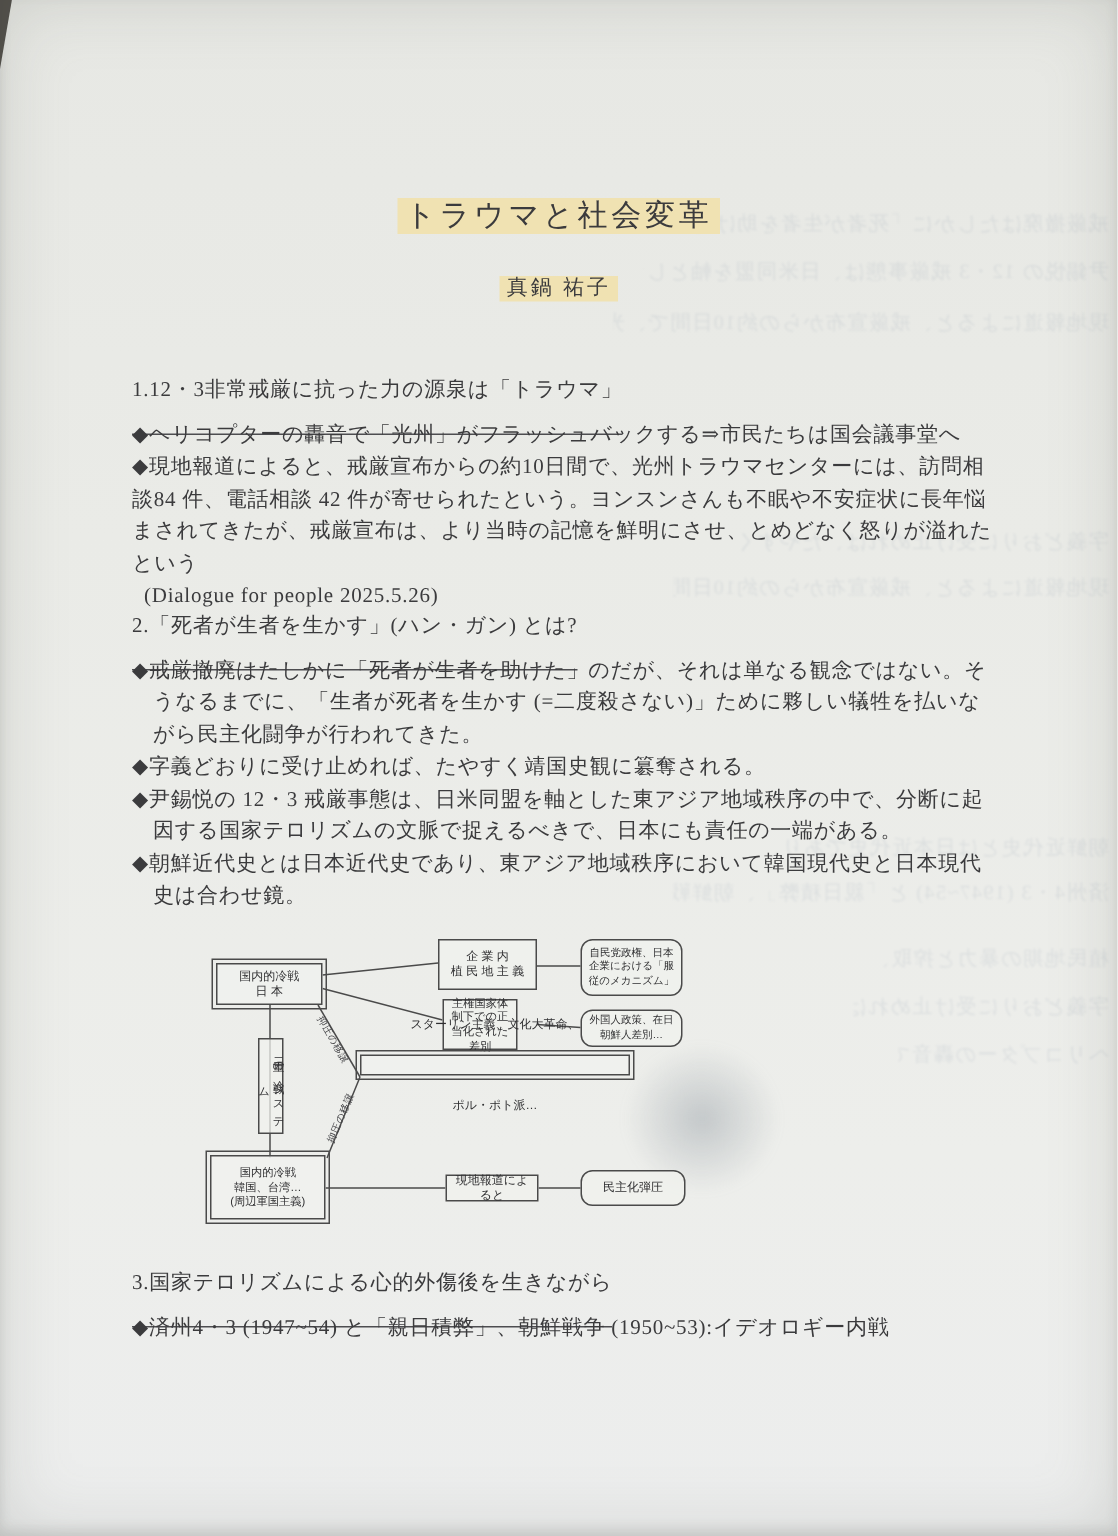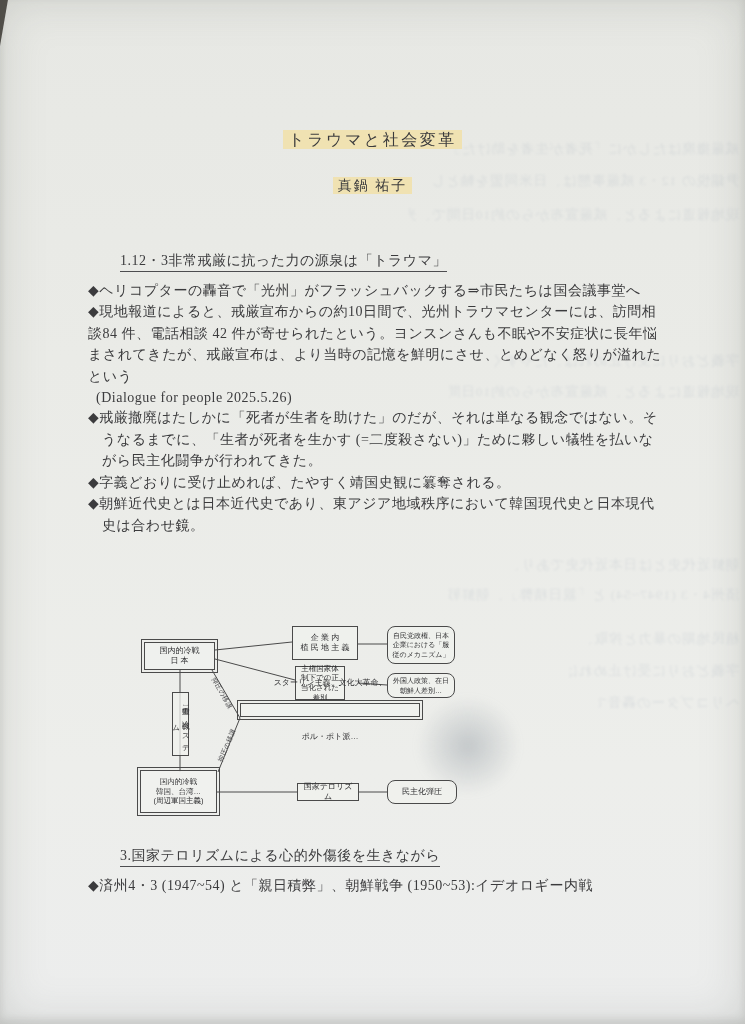--- a/index.html
+++ b/index.html
@@ -16,27 +16,27 @@
     clip-path:polygon(0 0,72% 0,0 100%);opacity:.9;}
   
   .bleed{position:absolute;right:6px;transform:scaleX(-1);filter:blur(.8px);opacity:.12;
     color:#6d7e97;font-size:13.5px;white-space:nowrap;overflow:hidden;pointer-events:none;
     letter-spacing:1px;}
   .blob{position:absolute;left:416px;top:696px;width:104px;height:100px;filter:blur(4px);
     background:radial-gradient(ellipse at center,rgba(128,138,148,.38),rgba(128,138,148,0) 70%);}
   
   .header{position:absolute;top:130px;left:0;width:745px;text-align:center;}
   .hl{background:#f0e2b2;padding:1px 5px;}
-  .title{font-size:16px;letter-spacing:2.5px;margin:0 0 26px 0;font-weight:normal;}
+  .title{font-size:20px;letter-spacing:2.5px;margin:0 0 26px 0;font-weight:normal;}
   .subtitle{font-size:16px;letter-spacing:1px;margin:0 0 17px 0;}
   .author{font-size:14px;letter-spacing:2px;}
   
   .sec{position:absolute;left:88px;width:578px;font-size:14px;line-height:21.5px;letter-spacing:.5px;}
   .sec-heading{margin:0 0 8px 0;font-size:14px;}
-  .sec-heading span{border-bottom:1px solid #4d4d50;padding-bottom:3px;margin-left:32px;}
+  .sec-heading span{border-bottom:1px solid #4d4d50;padding-bottom:21px;}
   .bullet{margin:0;padding-left:14px;text-indent:-14px;}
   .bullet.no-hang{padding-left:0;text-indent:0;}
   .bullet.cite{padding-left:8px;text-indent:0;}
   .s3 .bullet{margin-bottom:6.5px;}
   
   .diagram{position:absolute;left:130px;top:617px;width:345px;height:200px;
     font-family:"Liberation Sans","DejaVu Sans",sans-serif;color:#2e2e30;}
   .diagram svg{position:absolute;left:0;top:0;}
   .dbox{position:absolute;border:1px solid #4a4a4a;background:rgba(240,241,238,.75);
     display:flex;flex-direction:column;align-items:center;justify-content:center;
@@ -77,22 +77,24 @@
   </div>
 
   <div class="sec" style="top:250px;">
     <div class="sec-heading"><span>1.12・3非常戒厳に抗った力の源泉は「トラウマ」</span></div>
     <p class="bullet"><span>◆</span><span>ヘリコプターの轟音で「光州」がフラッシュバックする⇒市民たちは国会議事堂へ</span></p>
     <p class="bullet no-hang"><span>◆</span><span>現地報道によると、戒厳宣布からの約10日間で、光州トラウマセンターには、訪問相談84 件、電話相談 42 件が寄せられたという。ヨンスンさんも不眠や不安症状に長年悩まされてきたが、戒厳宣布は、より当時の記憶を鮮明にさせ、とめどなく怒りが溢れたという</span></p>
     <p class="bullet cite"><span>(Dialogue for people 2025.5.26)</span></p>
   </div>
 
   <div class="sec" style="top:407px;">
+    <div class="sec-heading"><span>2.「死者が生者を生かす」(ハン・ガン) とは?</span></div>
     <p class="bullet"><span>◆</span><span>戒厳撤廃はたしかに「死者が生者を助けた」のだが、それは単なる観念ではない。そうなるまでに、「生者が死者を生かす (=二度殺さない)」ために夥しい犠牲を払いながら民主化闘争が行われてきた。</span></p>
     <p class="bullet"><span>◆</span><span>字義どおりに受け止めれば、たやすく靖国史観に簒奪される。</span></p>
+    <p class="bullet"><span>◆</span><span>尹錫悦の 12・3 戒厳事態は、日米同盟を軸とした東アジア地域秩序の中で、分断に起因する国家テロリズムの文脈で捉えるべきで、日本にも責任の一端がある。</span></p>
     <p class="bullet"><span>◆</span><span>朝鮮近代史とは日本近代史であり、東アジア地域秩序において韓国現代史と日本現代史は合わせ鏡。</span></p>
   </div>
 
   <div class="diagram">
     <svg width="345" height="200" viewBox="0 0 345 200">
       <g stroke="#4a4a4a" stroke-width="1" fill="none">
         <line x1="85" y1="33" x2="162" y2="25"></line>
         <line x1="85" y1="42" x2="165" y2="63"></line>
         <line x1="82" y1="53" x2="110" y2="101"></line>
         <line x1="50" y1="53" x2="50" y2="155"></line>
@@ -138,21 +140,21 @@
       <div>二重の冷戦システム</div>
     </div>
 
     <div class="dbox double f75" style="left:10px;top:153px;width:77px;height:43px;">
       <div>国内的冷戦</div>
       <div>韓国、台湾…</div>
       <div>(周辺軍国主義)</div>
     </div>
 
     <div class="dbox f8" style="left:167px;top:166px;width:62px;height:18px;">
-      <div>国家テロリズム</div>
+      <div>現地報道によると</div>
     </div>
 
     <div class="dbox rounded f8" style="left:257px;top:163px;width:70px;height:24px;">
       <div>民主化弾圧</div>
     </div>
   </div>
 
   <div class="sec s3" style="top:845px;">
     <div class="sec-heading"><span>3.国家テロリズムによる心的外傷後を生きながら</span></div>
     <p class="bullet"><span>◆</span><span>済州4・3 (1947~54) と「親日積弊」、朝鮮戦争 (1950~53):イデオロギー内戦</span></p>

